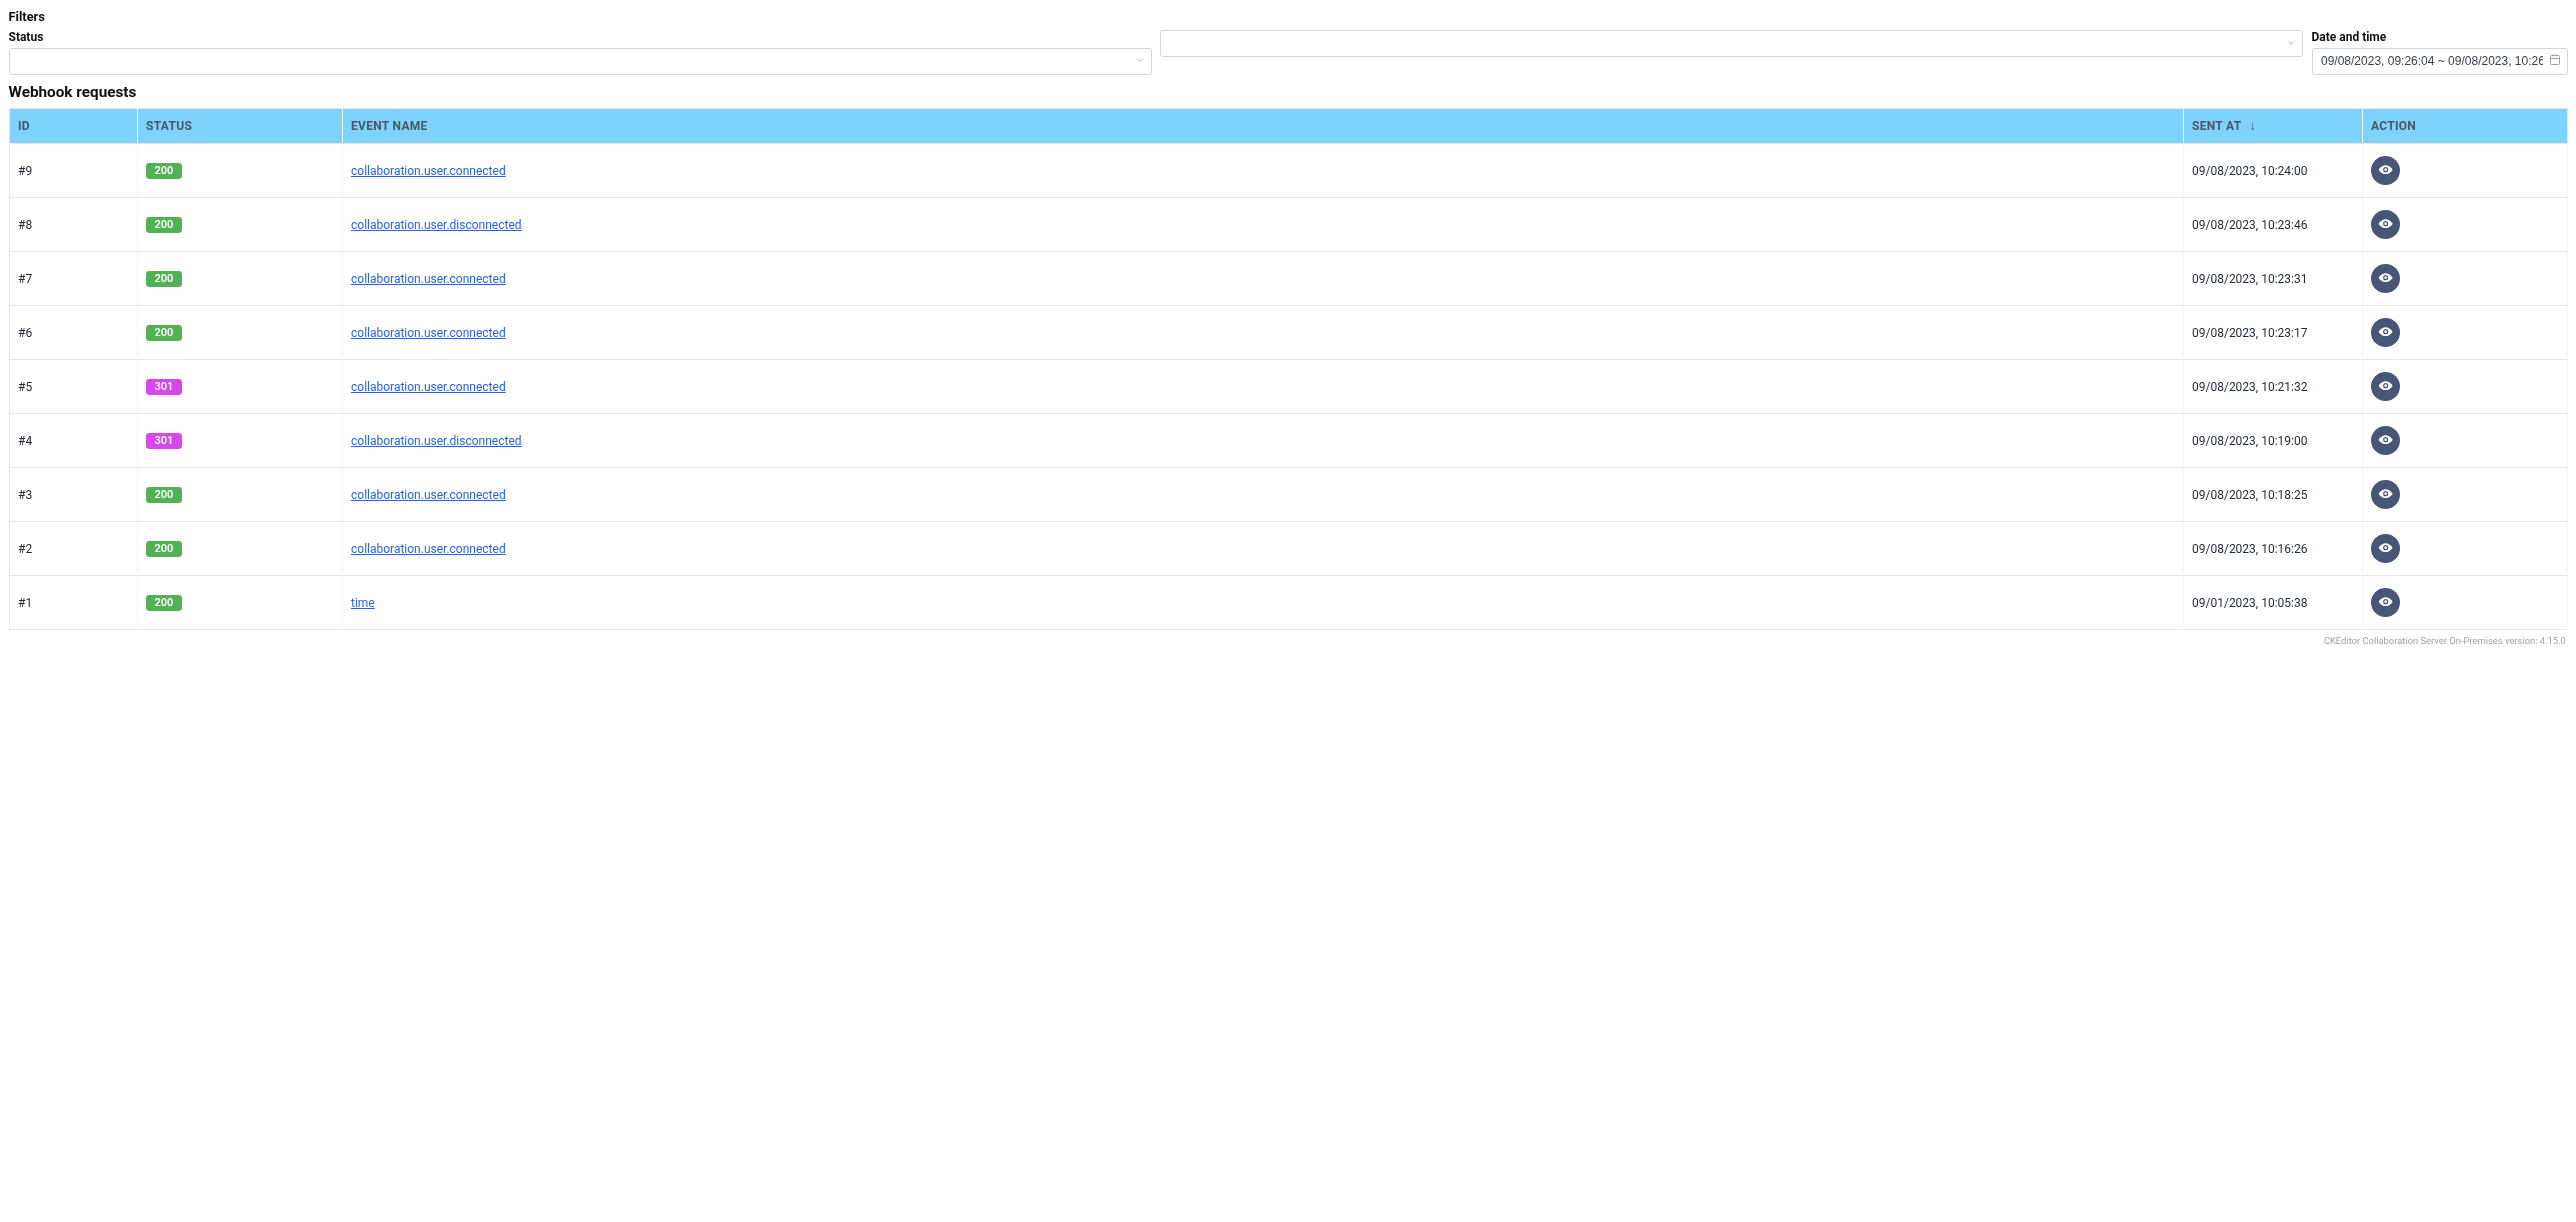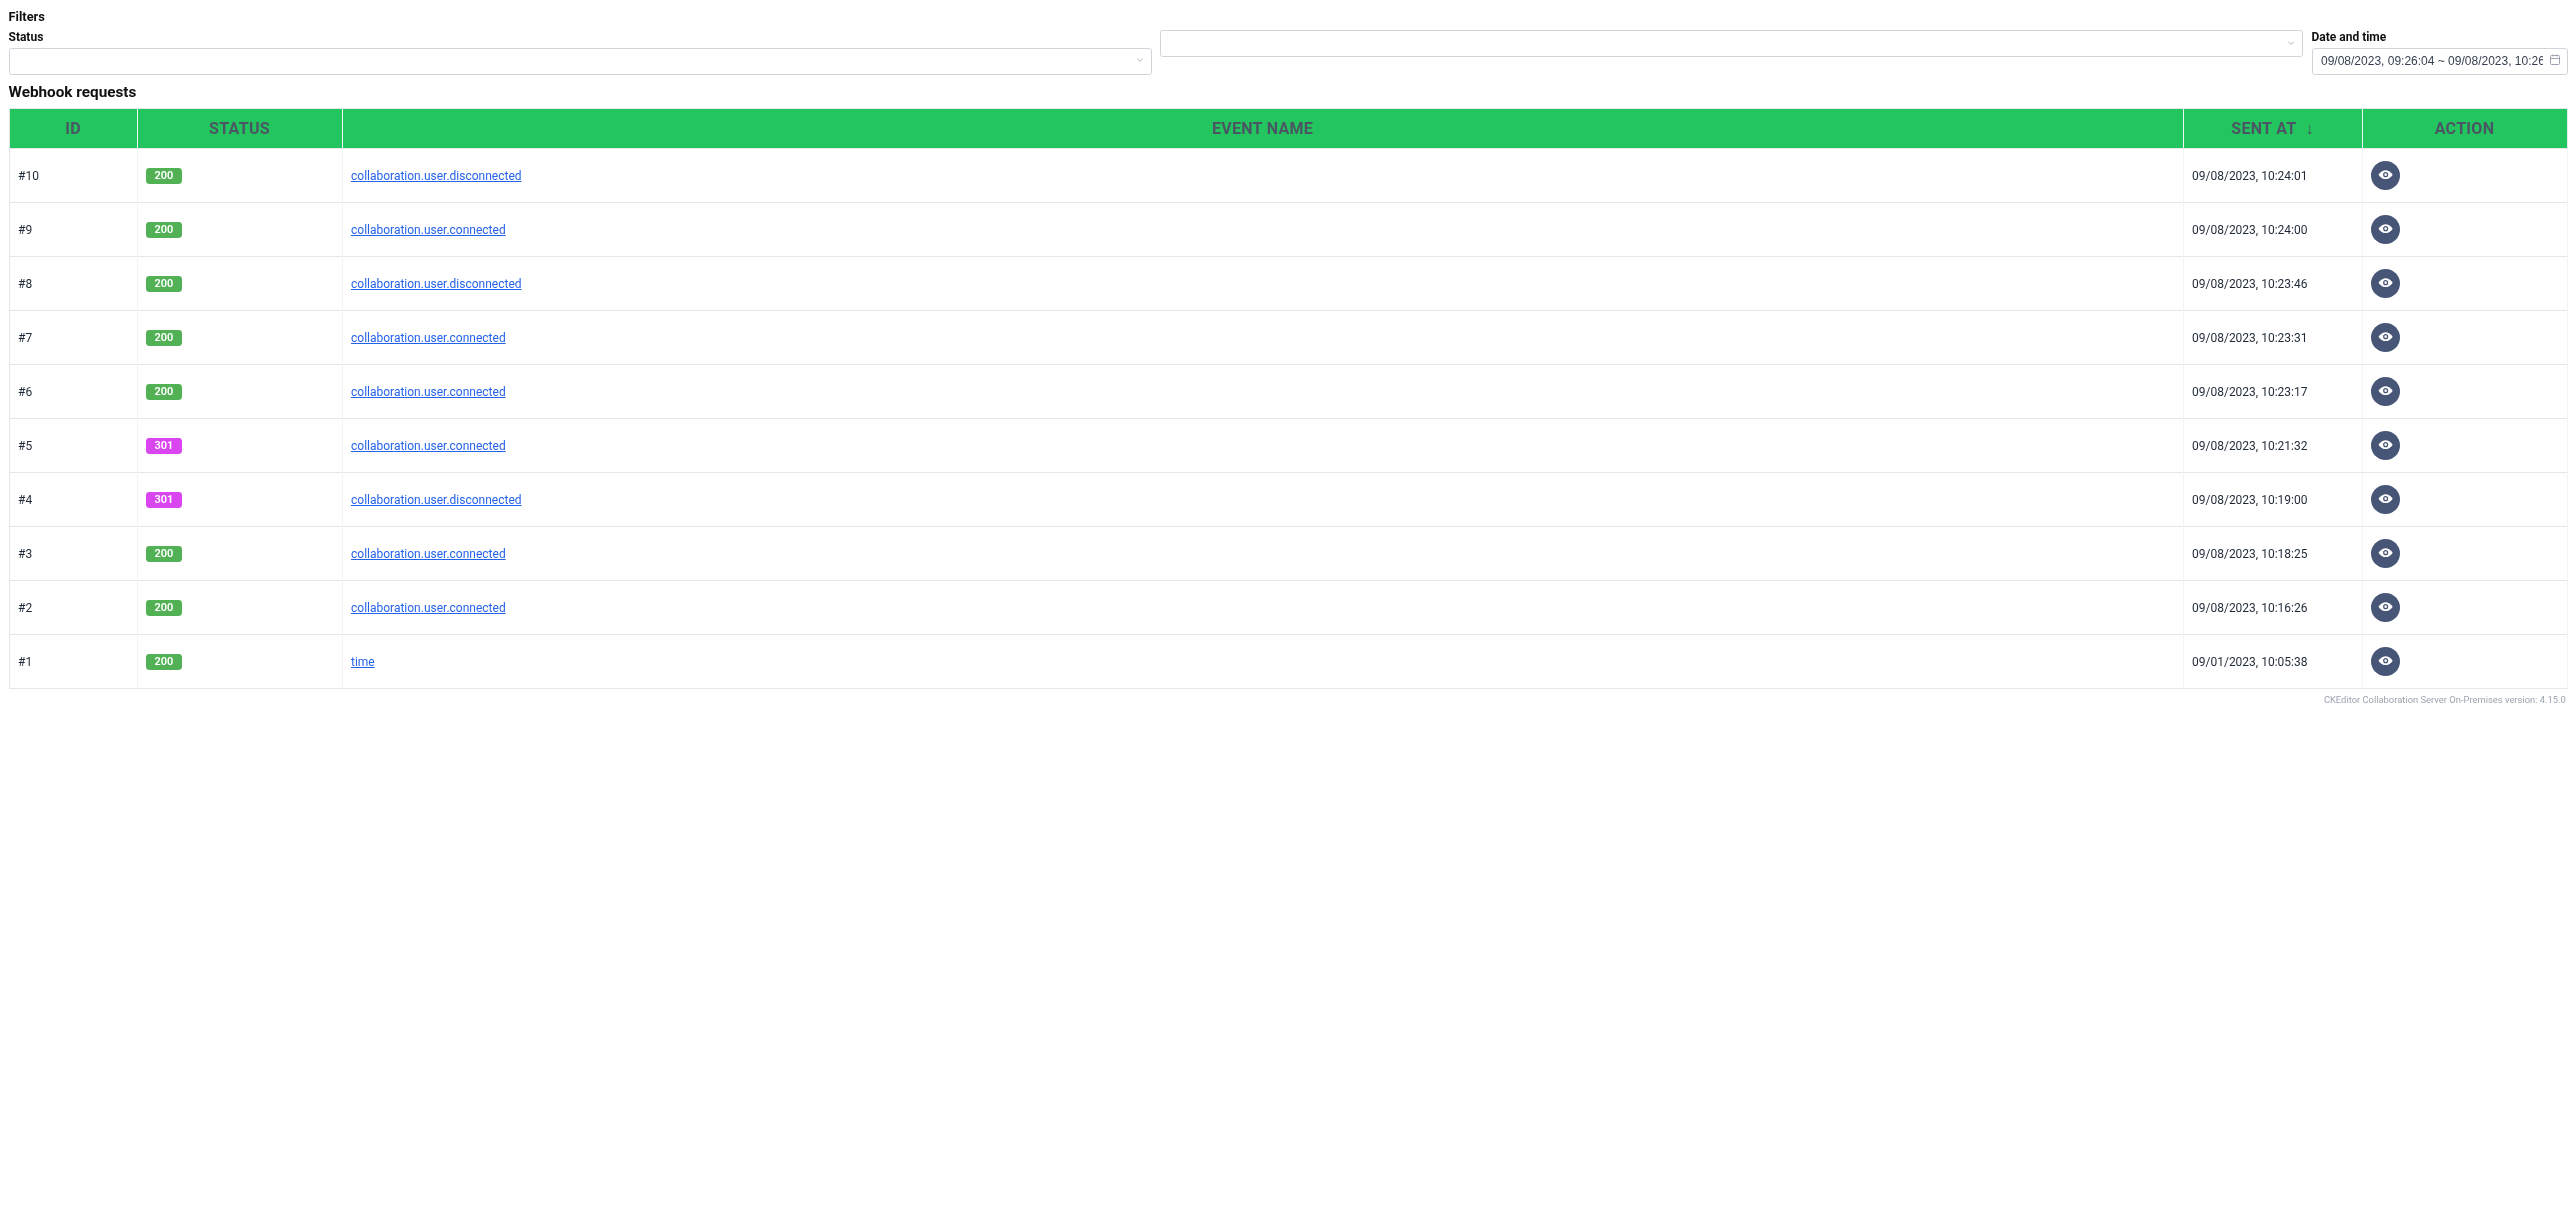--- a/index.html
+++ b/index.html
@@ -69,25 +69,25 @@
     font-size: 15.3px;
     margin: 5.1px 0 6.8px 0;
     color: #111;
   }
   table.data {
     width: 100%;
     border-collapse: collapse;
     border: 0.9px solid #e5e7eb;
   }
   table.data thead th {
-    background: #22c55e;
+    background: #7dd3fc;
     color: #4b5563;
     font-weight: 700;
-    font-size: 16px;
-    text-align: center;
+    font-size: 12px;
+    text-align: left;
     padding: 10.2px 8.5px;
     border-bottom: 0.9px solid #e5e7eb;
     letter-spacing: 0.3px;
   }
   .sort-arrow { margin-left: 5.1px; }
   table.data tbody td {
     padding: 12px 8.5px;
     border-top: 0.9px solid #e5e7eb;
     border-right: 0.9px solid #f3f4f6;
     vertical-align: middle;
@@ -191,31 +191,20 @@
       <th class="col-event">EVENT NAME</th>
       <th class="col-sent">
         <span>SENT AT</span>
         <span class="sort-arrow">↓</span>
       </th>
       <th class="col-action">ACTION</th>
     </tr>
   </thead>
   <tbody id="table-body">
       <tr>
-        <td>#10</td>
-        <td><span class="badge badge-success">200</span></td>
-        <td><a href="#" class="event-link">collaboration.user.disconnected</a></td>
-        <td>09/08/2023, 10:24:01</td>
-        <td><button class="action-btn">
-            <span><svg width="15.3" height="15.3" viewBox="0 0 24 24">
-                <path d="M12 5c-7 0-11 7-11 7s4 7 11 7 11-7 11-7-4-7-11-7zm0 11a4 4 0 1 1 0-8 4 4 0 0 1 0 8zm0-6a2 2 0 1 0 0 4 2 2 0 0 0 0-4z"></path>
-              </svg></span>
-          </button></td>
-      </tr>
-      <tr>
         <td>#9</td>
         <td><span class="badge badge-success">200</span></td>
         <td><a href="#" class="event-link">collaboration.user.connected</a></td>
         <td>09/08/2023, 10:24:00</td>
         <td><button class="action-btn">
             <span><svg width="15.3" height="15.3" viewBox="0 0 24 24">
                 <path d="M12 5c-7 0-11 7-11 7s4 7 11 7 11-7 11-7-4-7-11-7zm0 11a4 4 0 1 1 0-8 4 4 0 0 1 0 8zm0-6a2 2 0 1 0 0 4 2 2 0 0 0 0-4z"></path>
               </svg></span>
           </button></td>
       </tr>

